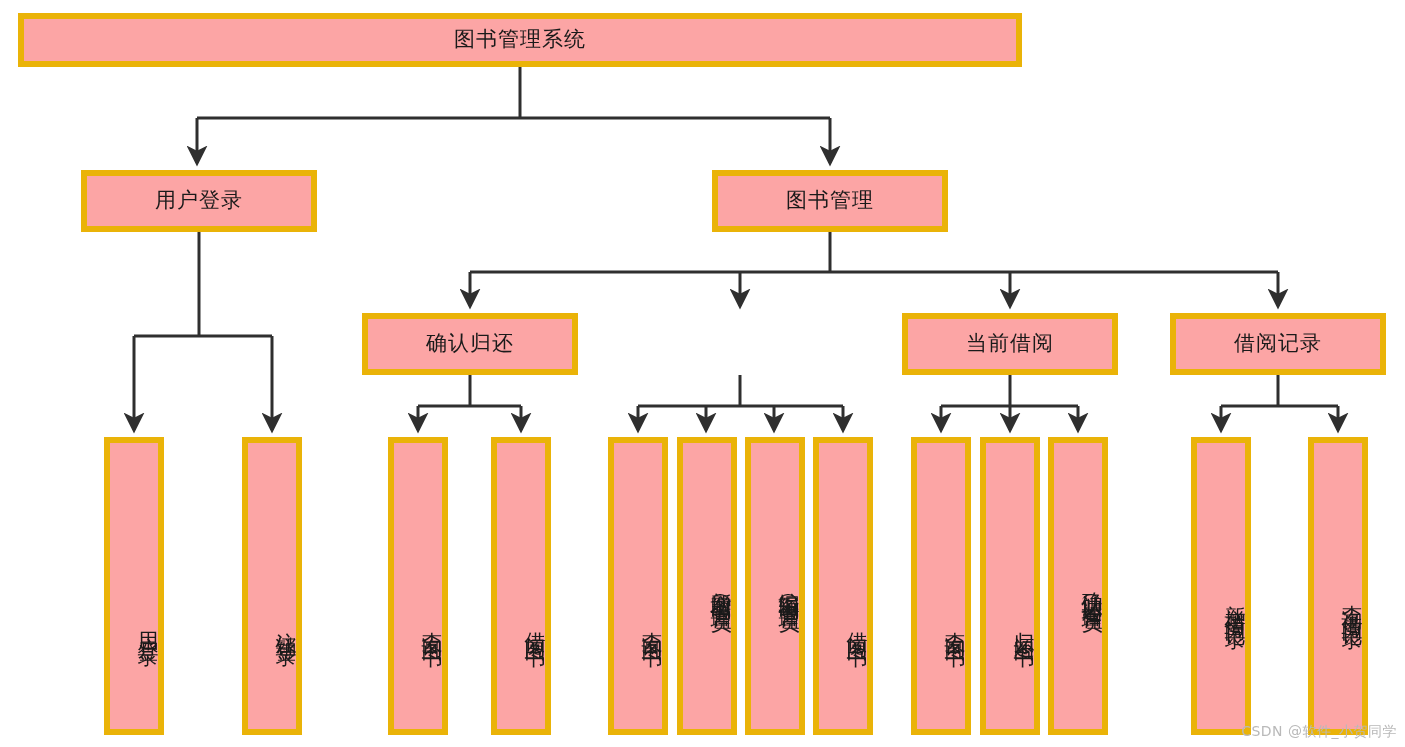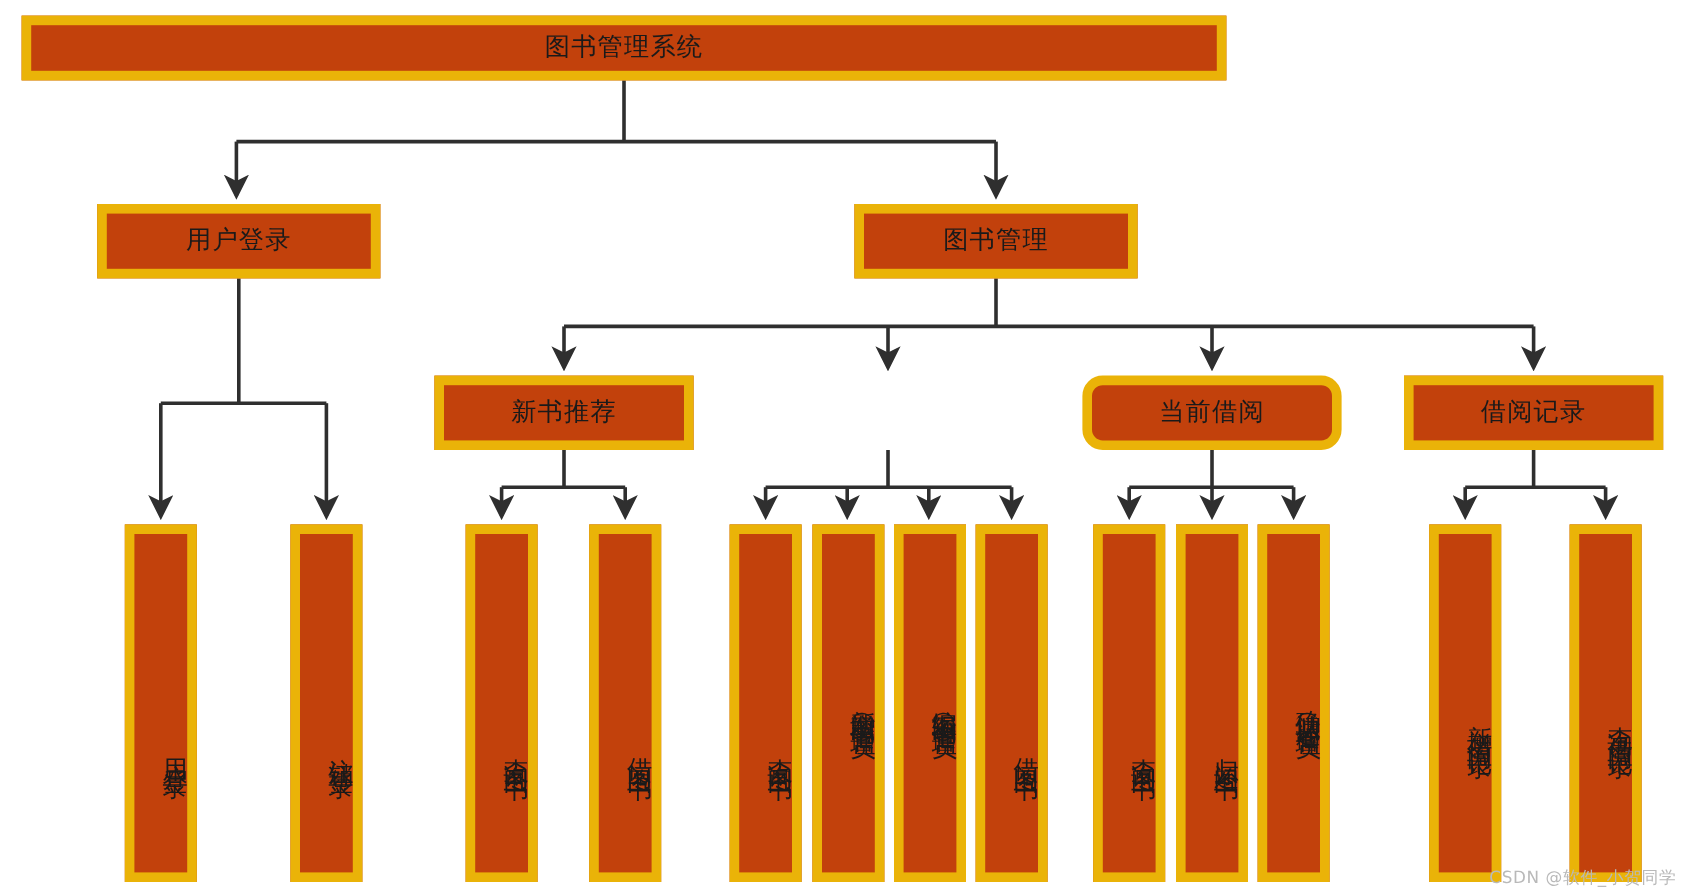--- a/index.html
+++ b/index.html
@@ -11,22 +11,22 @@
     position: relative;
     width: 1405px;
     height: 747px;
     background: #ffffff;
     font-family: "DejaVu Sans", "Liberation Sans", sans-serif;
     overflow: hidden;
   }
   .node {
     position: absolute;
     box-sizing: border-box;
-    border: 8px solid #eab308;
-    background: #c2410c;
+    border: 6px solid #eab308;
+    background: #fca5a5;
     display: flex;
     align-items: center;
     justify-content: center;
     color: #1a1a1a;
   }
   .node.h {
     font-size: 21px;
     letter-spacing: 1px;
     line-height: 1.1;
   }
@@ -127,23 +127,23 @@
   </div>
 
   <div class="node h" style="left:81px; top:170px; width:236px; height:62px;">
     <span class="lbl">用户登录</span>
   </div>
   <div class="node h" style="left:712px; top:170px; width:236px; height:62px;">
     <span class="lbl">图书管理</span>
   </div>
 
   <div class="node h" style="left:362px; top:313px; width:216px; height:62px;">
-    <span class="lbl">新书推荐</span>
+    <span class="lbl">确认归还</span>
   </div>
-  <div class="node h" style="left:902px; top:313px; width:216px; height:62px;border-radius:17px;">
+  <div class="node h" style="left:902px; top:313px; width:216px; height:62px;">
     <span class="lbl">当前借阅</span>
   </div>
   <div class="node h" style="left:1170px; top:313px; width:216px; height:62px;text-align:center;">
     <span class="lbl">借阅记录</span>
   </div>
 
   <div class="node v" style="left:104px; top:437px; width:60px; height:298px; padding-top:78px;">
     <span class="lbl">用户登录</span>
   </div>
   <div class="node v" style="left:242px; top:437px; width:60px; height:298px; padding-top:78px;">

